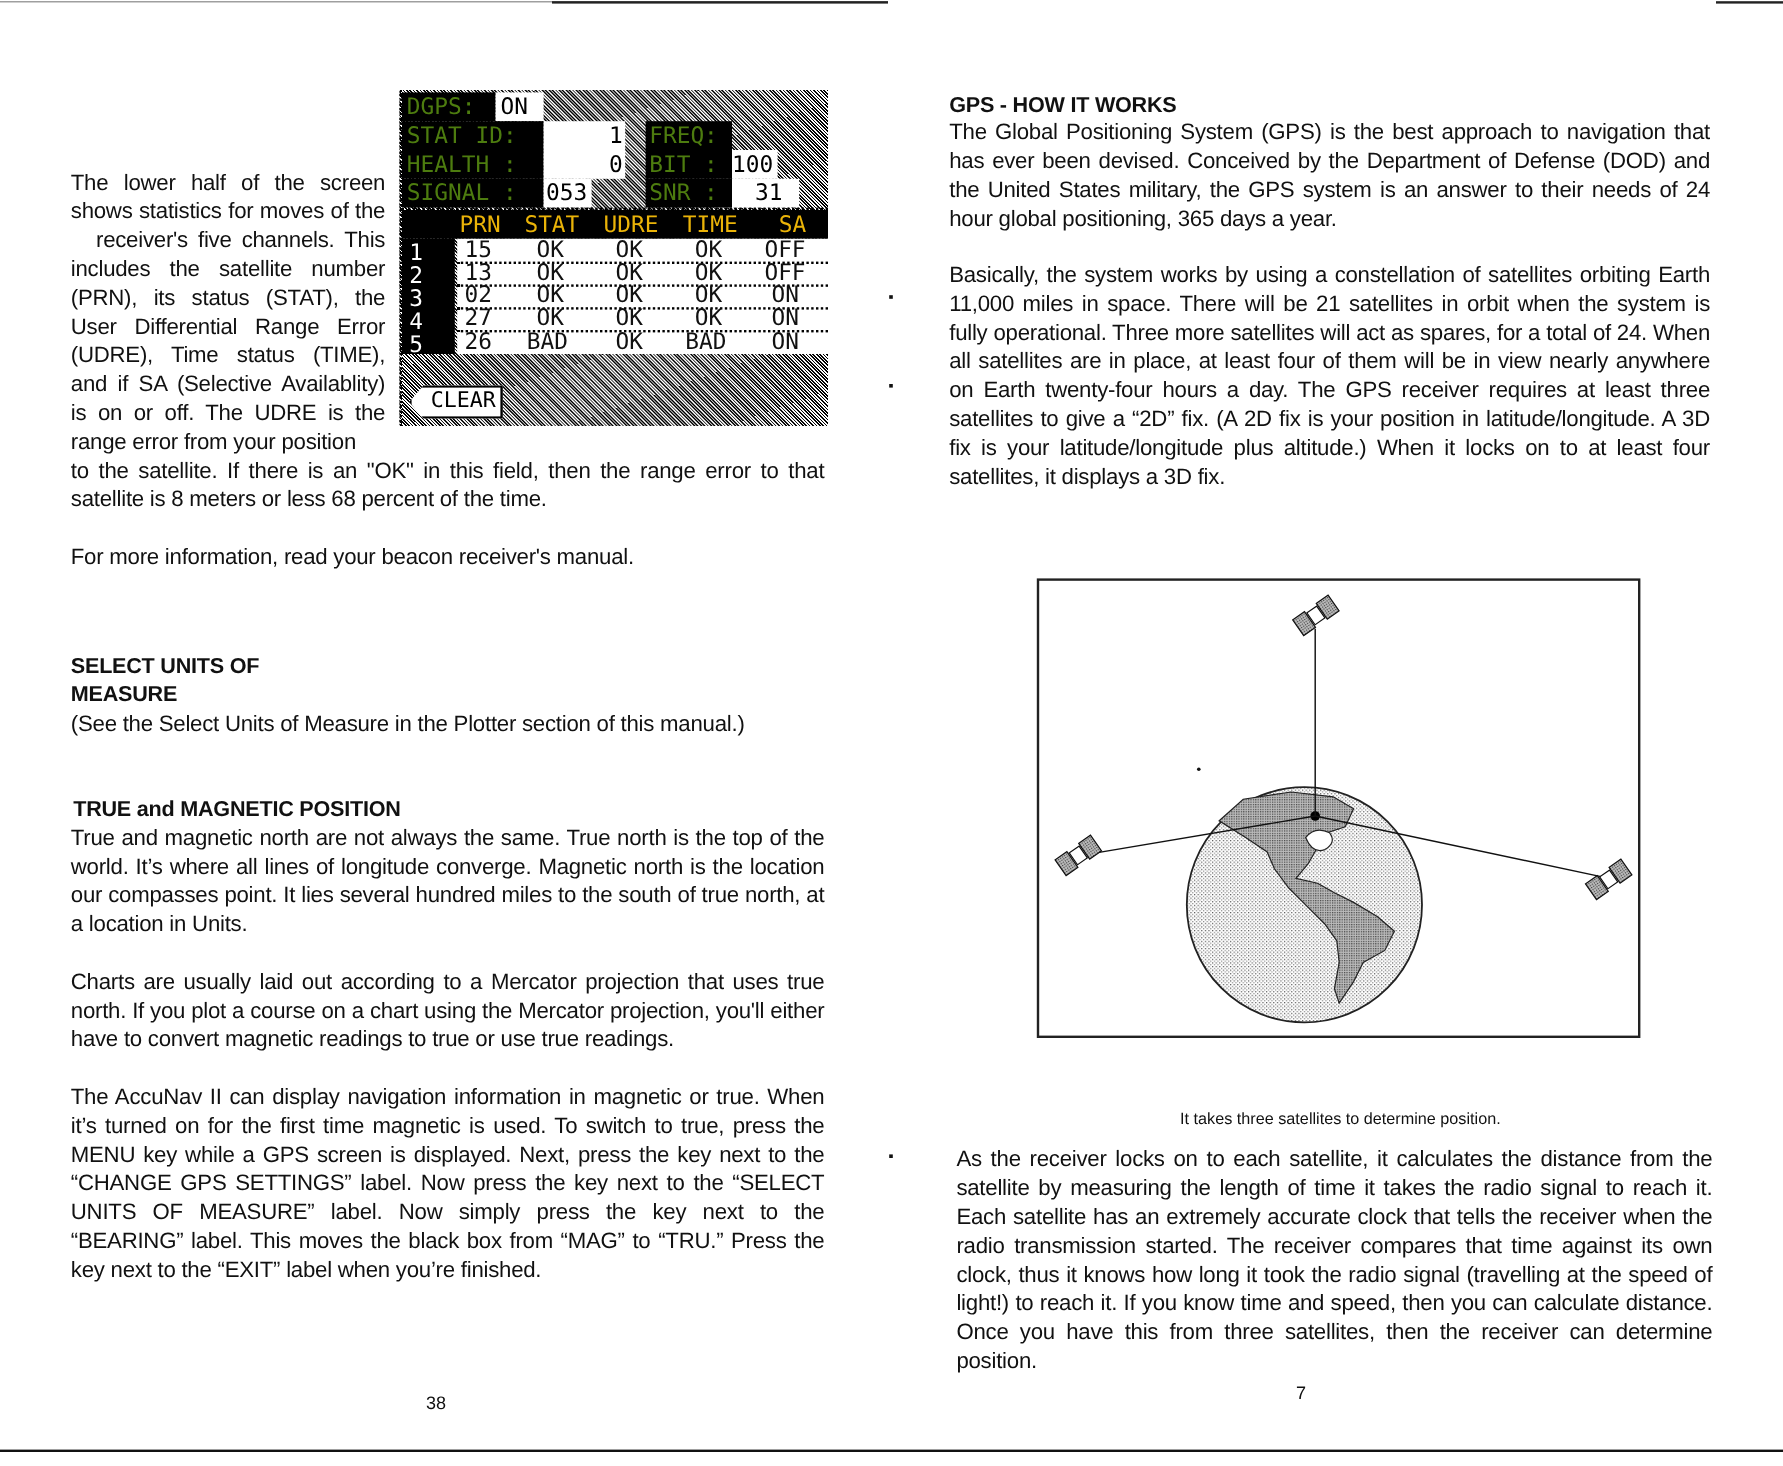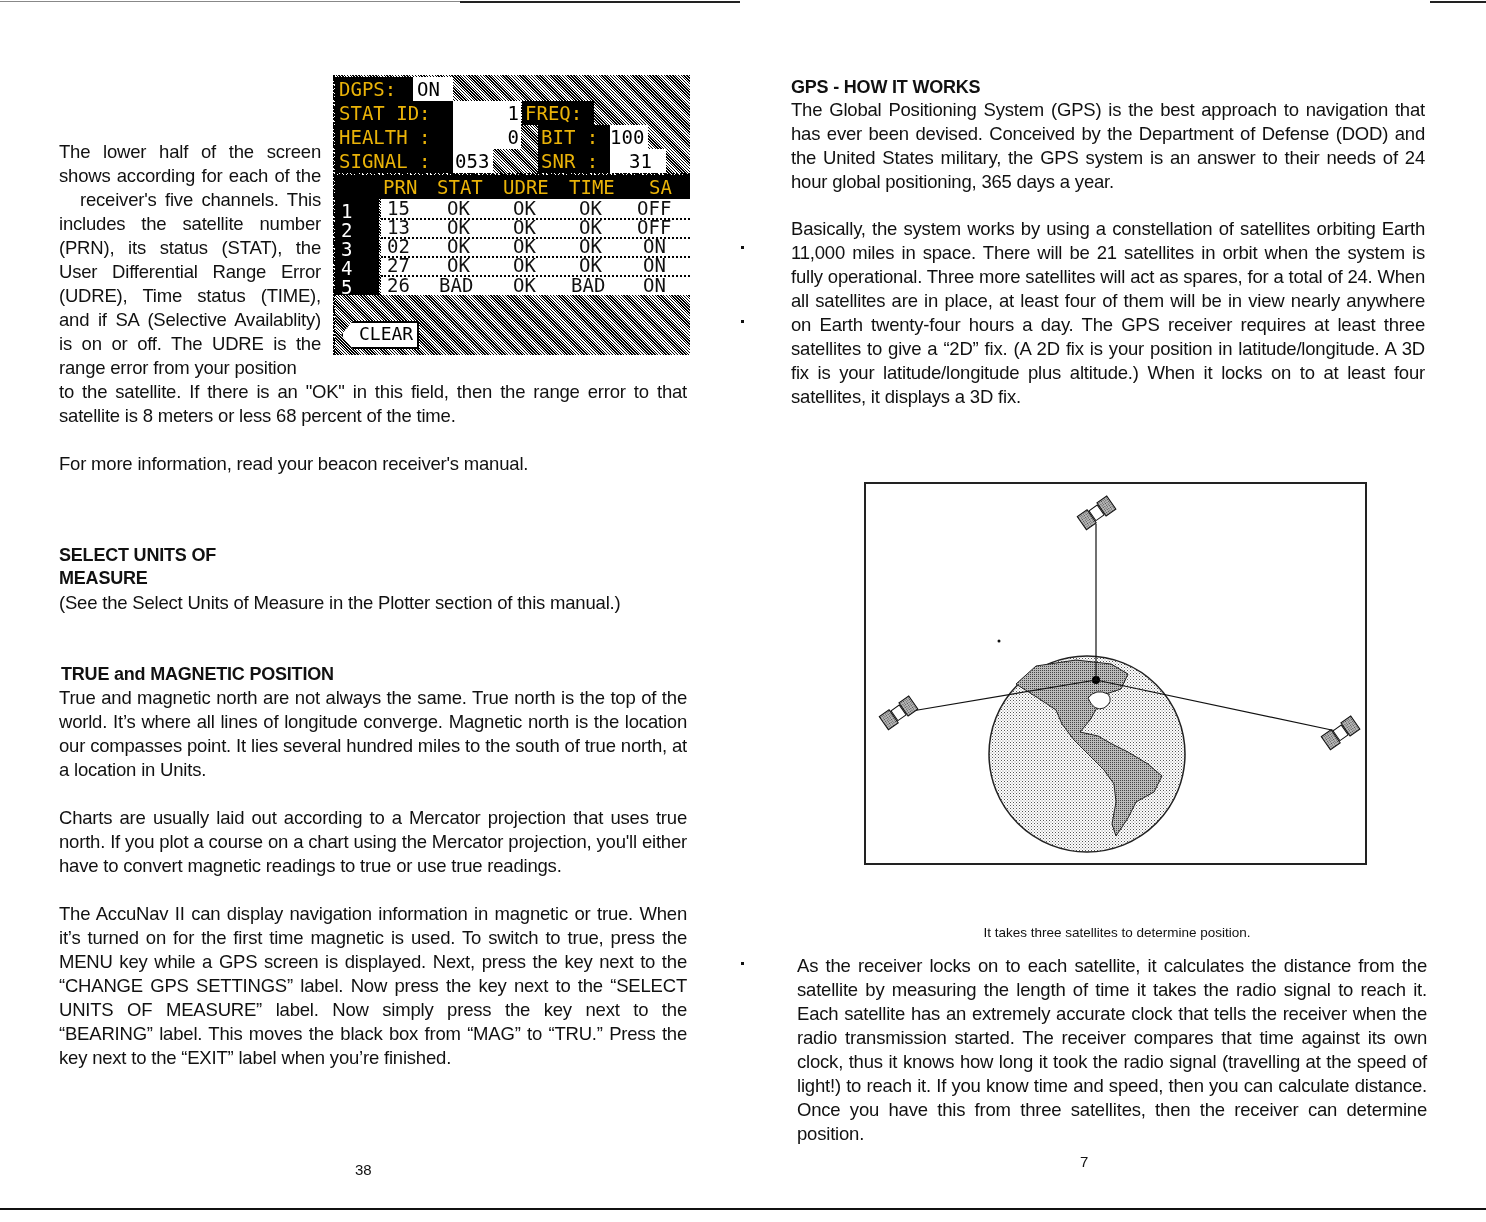--- a/index.html
+++ b/index.html
@@ -29,21 +29,21 @@
   
   .lcd {
     position: absolute; left: 333px; top: 75px; width: 355px; height: 280px;
     background-color: #777;
     background-image:
       repeating-linear-gradient(45deg, #000 0 1px, #fff 1px 2px),
       repeating-linear-gradient(-45deg, rgba(0,0,0,0.3) 0 1px, rgba(255,255,255,0.3) 1px 2px);
     font-family: "DejaVu Sans Mono", monospace; font-size: 19px; line-height: 24px;
     border-left: 2px dotted #000;
   }
-  .lcd .black { position: absolute; background: #000; color: #eab308; }
+  .lcd .black { position: absolute; background: #000; color: #4d7c0f; }
   .lcd .white { position: absolute; background: #fff; color: #000; }
   .lcd .cell { position: absolute; white-space: pre; }
   .lcd .stat-label { left: 0; width: 118px; padding-left: 4px; box-sizing: border-box; }
   .lcd .row-dots { position: absolute; left: 0; right: 0; height: 0; border-top: 2px dotted #000; }
   .lcd .hdr {
     position: absolute; left: 0; top: 100px; width: 355px; height: 24px;
     background: #000; color: #eab308;
   }
   .lcd .tbl { position: absolute; left: 46px; top: 124px; width: 309px; height: 96px; background: #fff; }
   .lcd .idx { position: absolute; left: 0; top: 124px; width: 44px; height: 96px; background: #000; }
@@ -70,21 +70,21 @@
 
 <div class="page-rule-top" style="left:0;width:740px;background:#888;height:1px;"></div>
 <div class="page-rule-top" style="left:460px;width:280px;"></div>
 <div class="page-rule-top" style="left:1430px;width:56px;"></div>
 <div class="page-rule-bottom" style="left:0;width:1486px;"></div>
 
 <div>
 
   <div style="position:absolute;left:59px;top:140px;width:262px;">
     <div class="p" style="position:relative;text-align:justify;text-align-last:justify;">The lower half of the screen</div>
-    <div class="p" style="position:relative;text-align:justify;text-align-last:justify;">shows according for each of the</div>
+    <div class="p" style="position:relative;text-align:justify;text-align-last:justify;">shows statistics for moves of the</div>
     <div class="p" style="position:relative;text-align:justify;text-align-last:justify;margin-left:21px;">receiver's five channels. This</div>
     <div class="p" style="position:relative;text-align:justify;text-align-last:justify;">includes the satellite number</div>
     <div class="p" style="position:relative;text-align:justify;text-align-last:justify;">(PRN), its status (STAT), the</div>
     <div class="p" style="position:relative;text-align:justify;text-align-last:justify;">User Differential Range Error</div>
     <div class="p" style="position:relative;text-align:justify;text-align-last:justify;">(UDRE), Time status (TIME),</div>
     <div class="p" style="position:relative;text-align:justify;text-align-last:justify;">and if SA (Selective Availablity)</div>
     <div class="p" style="position:relative;text-align:justify;text-align-last:justify;">is on or off. The UDRE is the</div>
     <div class="p" style="position:relative;text-align:left;">range error from your position</div>
   </div>
 
@@ -99,21 +99,21 @@
 
     <div class="black cell stat-label" style="top:26px;height:24px;">STAT ID:</div>
     <div class="white cell" style="left:118px;top:26px;width:68px;height:24px;text-align:right;padding-right:2px;box-sizing:border-box;">1</div>
 
     <div class="black cell stat-label" style="top:50px;height:24px;">HEALTH :</div>
     <div class="white cell" style="left:118px;top:50px;width:68px;height:24px;text-align:right;padding-right:2px;box-sizing:border-box;">0</div>
 
     <div class="black cell stat-label" style="top:74px;height:24px;">SIGNAL :</div>
     <div class="white cell" style="left:118px;top:74px;width:40px;height:24px;padding-left:2px;box-sizing:border-box;">053</div>
 
-    <div class="black cell" style="left:187px;top:26px;width:72px;height:24px;padding-left:3px;box-sizing:border-box;">FREQ:</div>
+    <div class="black cell" style="left:203px;top:26px;width:72px;height:24px;padding-left:3px;box-sizing:border-box;">FREQ:</div>
     <div class="white cell" style="left:261px;top:26px;width:70px;height:24px;margin-top:48px;">296.0</div>
 
     <div class="black cell" style="left:203px;top:50px;width:72px;height:24px;padding-left:3px;box-sizing:border-box;">BIT :</div>
     <div class="white cell" style="left:275px;top:50px;width:38px;height:24px;">100</div>
 
     <div class="black cell" style="left:203px;top:74px;width:72px;height:24px;padding-left:3px;box-sizing:border-box;">SNR :</div>
     <div class="white cell" style="left:275px;top:74px;width:46px;height:24px;text-align:right;padding-right:4px;box-sizing:border-box;">31</div>
 
     <div class="row-dots" style="top:98px;"></div>
 

